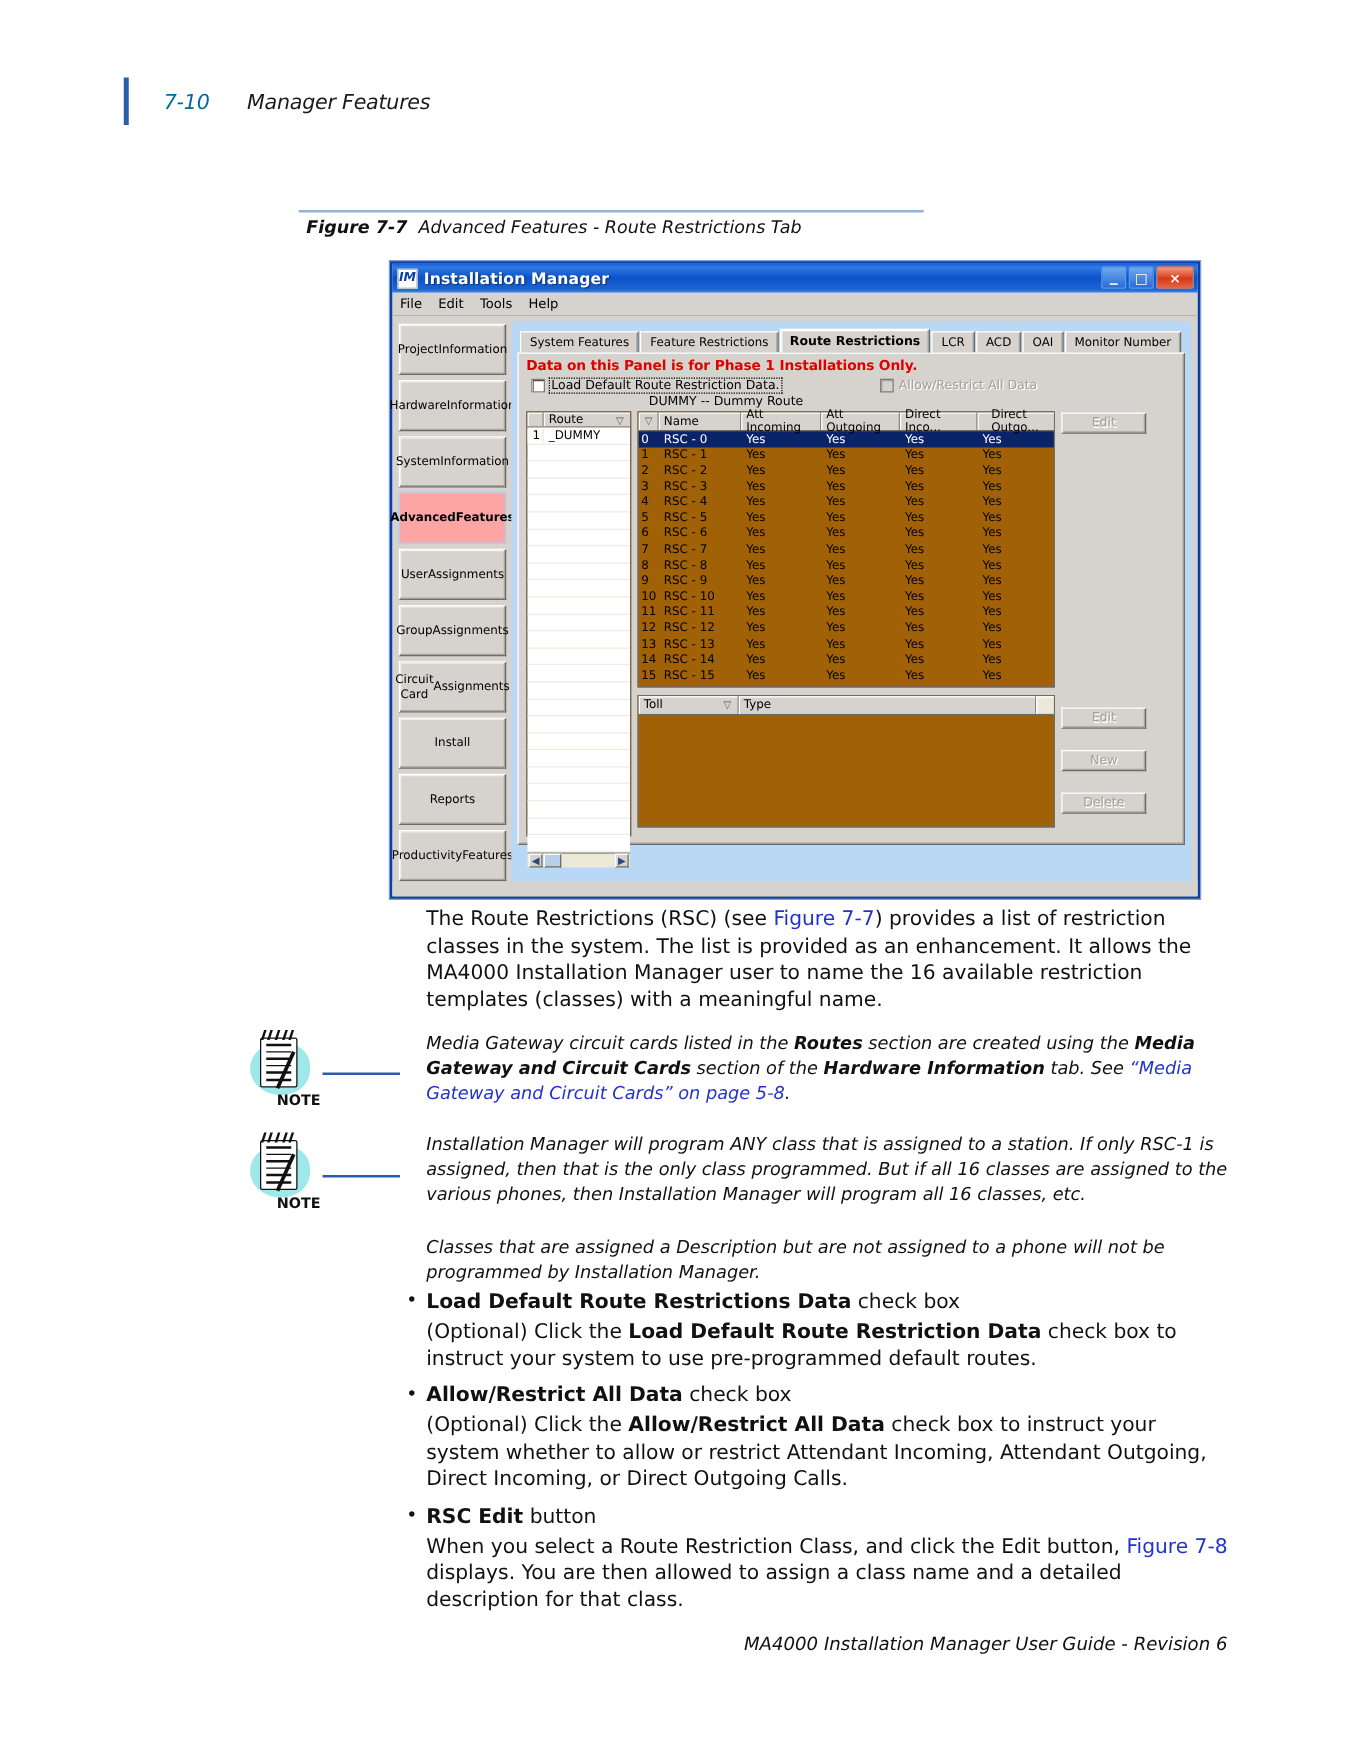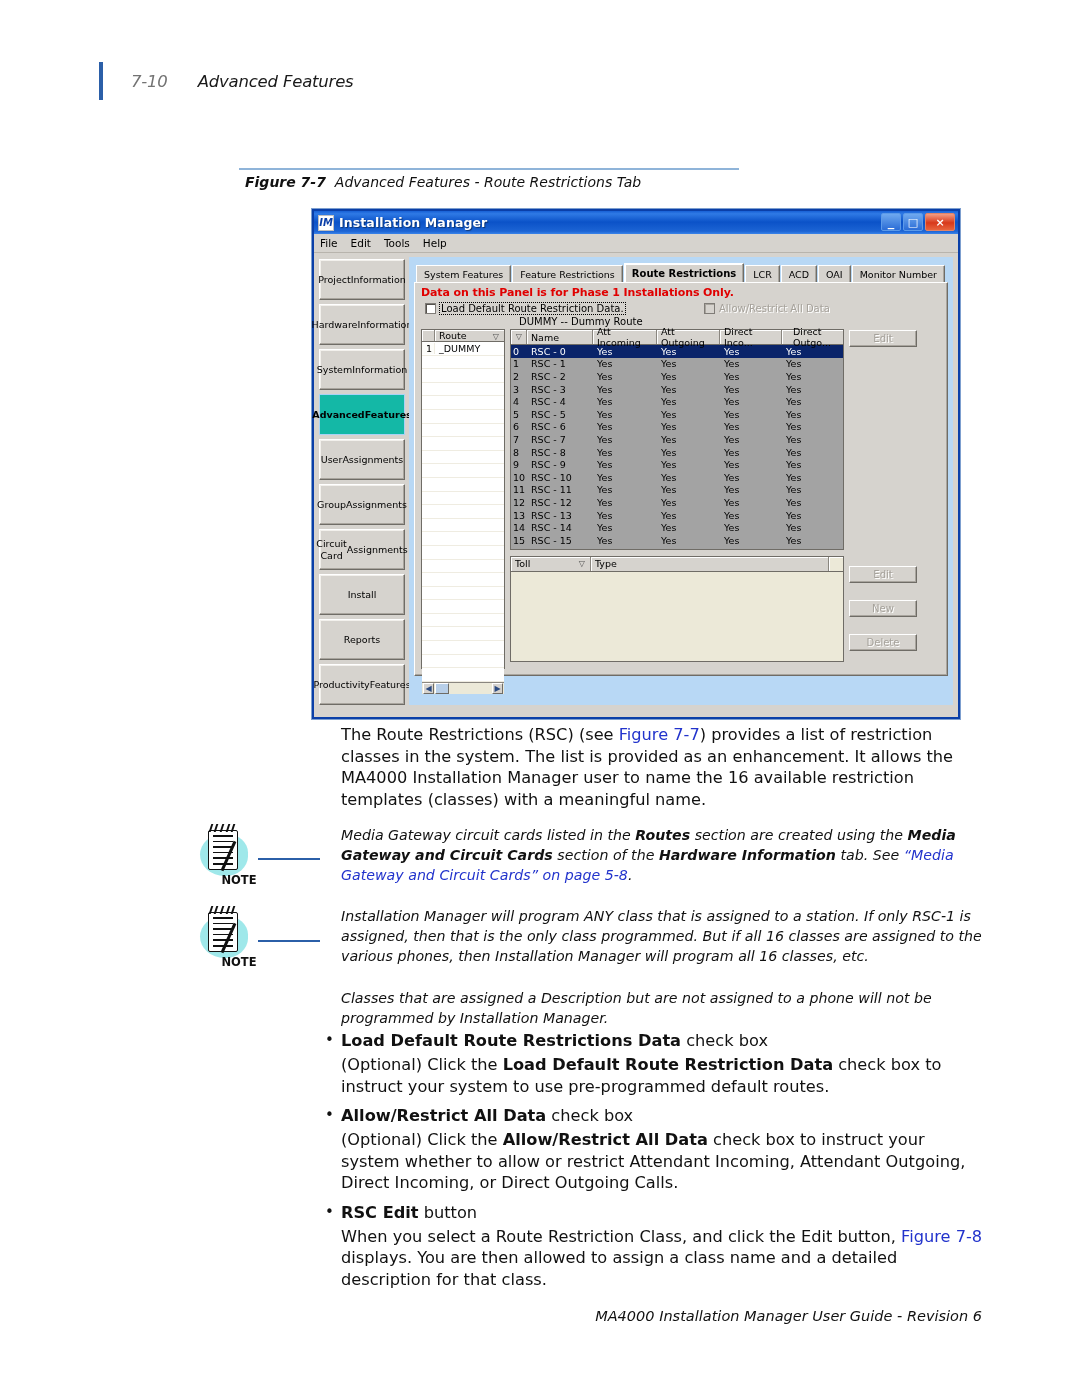--- a/index.html
+++ b/index.html
@@ -27,21 +27,21 @@
     width: 4px;
     height: 38px;
     background: #2b5fa8;
     margin-right: 28px;
   }
   #page-header .folio {
     font-family: "DejaVu Sans", sans-serif;
     font-style: italic;
     font-size: 16.5px;
     font-weight: 400;
-    color: #737373;
+    color: #0369a1;
     letter-spacing: -0.2px;
   }
   #page-header .chaptitle {
     font-family: "DejaVu Sans", sans-serif;
     font-style: italic;
     font-size: 16.5px;
     color: #1a1a1a;
     margin-left: 30px;
     letter-spacing: -0.2px;
   }
@@ -175,21 +175,21 @@
     flex-direction: row;
     align-items: center;
     justify-content: center;
     font-size: 9.5px;
     line-height: 11.5px;
     color: #000;
     text-align: center;
     box-sizing: border-box;
   }
   .nav-btn.active {
-    background: #14b8a6;
+    background: #fca5a5;
     font-weight: bold;
     border: 1px solid #a8d2f5;
     box-shadow: none;
   }
 
   
   #content-col {
     flex: 1;
     margin-left: 4px;
     background: #b8d8f5;
@@ -284,21 +284,21 @@
   #grid-area {
     display: flex;
     margin-top: 2px;
     padding-left: 2px;
     gap: 5px;
   }
 
   
   .grid {
     border: 1px solid #6f6c66;
-    background: #a3a3a3;
+    background: #a16207;
     box-sizing: border-box;
     font-size: 9.5px;
   }
   .grid-head {
     display: flex;
     background: #d6d3ce;
     border-bottom: 1px solid #6f6c66;
     height: 14px;
   }
   .grid-head .hc {
@@ -376,21 +376,21 @@
   #rsc-grid .hc.h4 { width: 62px; }
   #rsc-grid .hc.h5 { width: 61px; border-right: none; padding-left: 11px;}
   #rsc-grid .cell.c0 { width: 16px; padding-left: 2px;}
   #rsc-grid .cell.c1 { width: 66px; }
   #rsc-grid .cell.c2 { width: 64px; }
   #rsc-grid .cell.c3 { width: 63px; }
   #rsc-grid .cell.c4 { width: 62px; }
   #rsc-grid .cell.c5 { width: 61px; }
   #rsc-rows { padding-bottom: 2px; }
 
-  #toll-grid { width: 334px; height: 106px; margin-top: 6px; display:flex; flex-direction:column;}
+  #toll-grid { width: 334px; height: 106px; margin-top: 6px; display:flex; flex-direction:row;}
   #toll-grid .hc.h0 { width: 80px; }
   #toll-grid .hc.h1 { width: 238px; }
   #toll-grid .hc.h2 { width: 14px; border-right:none; }
   #toll-body { flex:1; background:#ece9d8; }
 
   
   #btn-col {
     width: 68px;
     display: flex;
     flex-direction: column;
@@ -534,21 +534,21 @@
     font-size: 14.5px;
     color: #111;
   }
 </style>
 </head>
 <body>
 
 <div id="page-header">
   <div class="rule"></div>
   <div class="folio">7-10</div>
-  <div class="chaptitle">Advanced Features</div>
+  <div class="chaptitle">Manager Features</div>
 </div>
 
 <div id="figure-caption-rule"></div>
 <div id="figure-caption">
   <b>Figure 7-7</b>&nbsp;&nbsp;<span>Advanced Features - Route Restrictions Tab</span>
 </div>
 
 <div id="app-window">
 
   <div id="titlebar">

